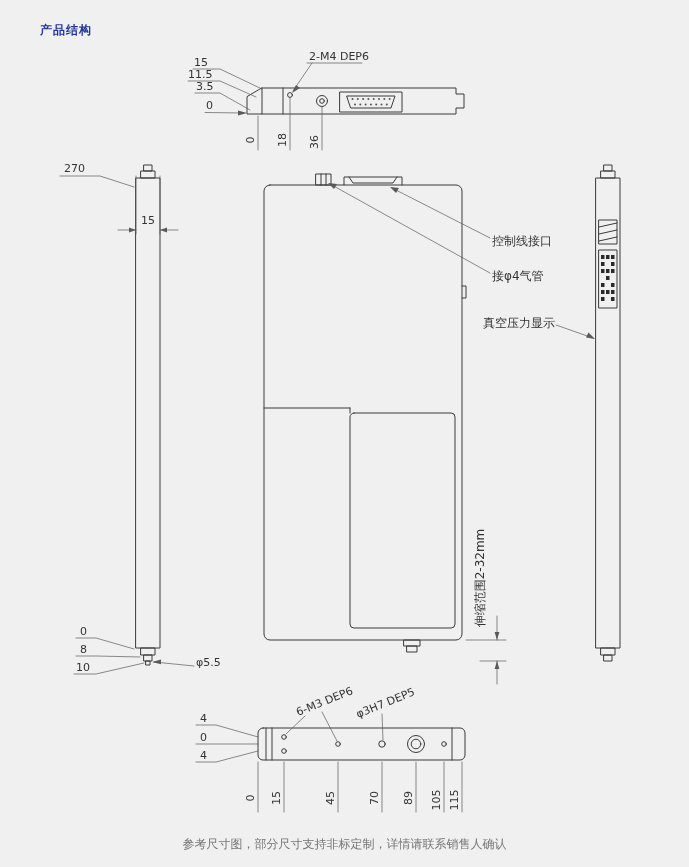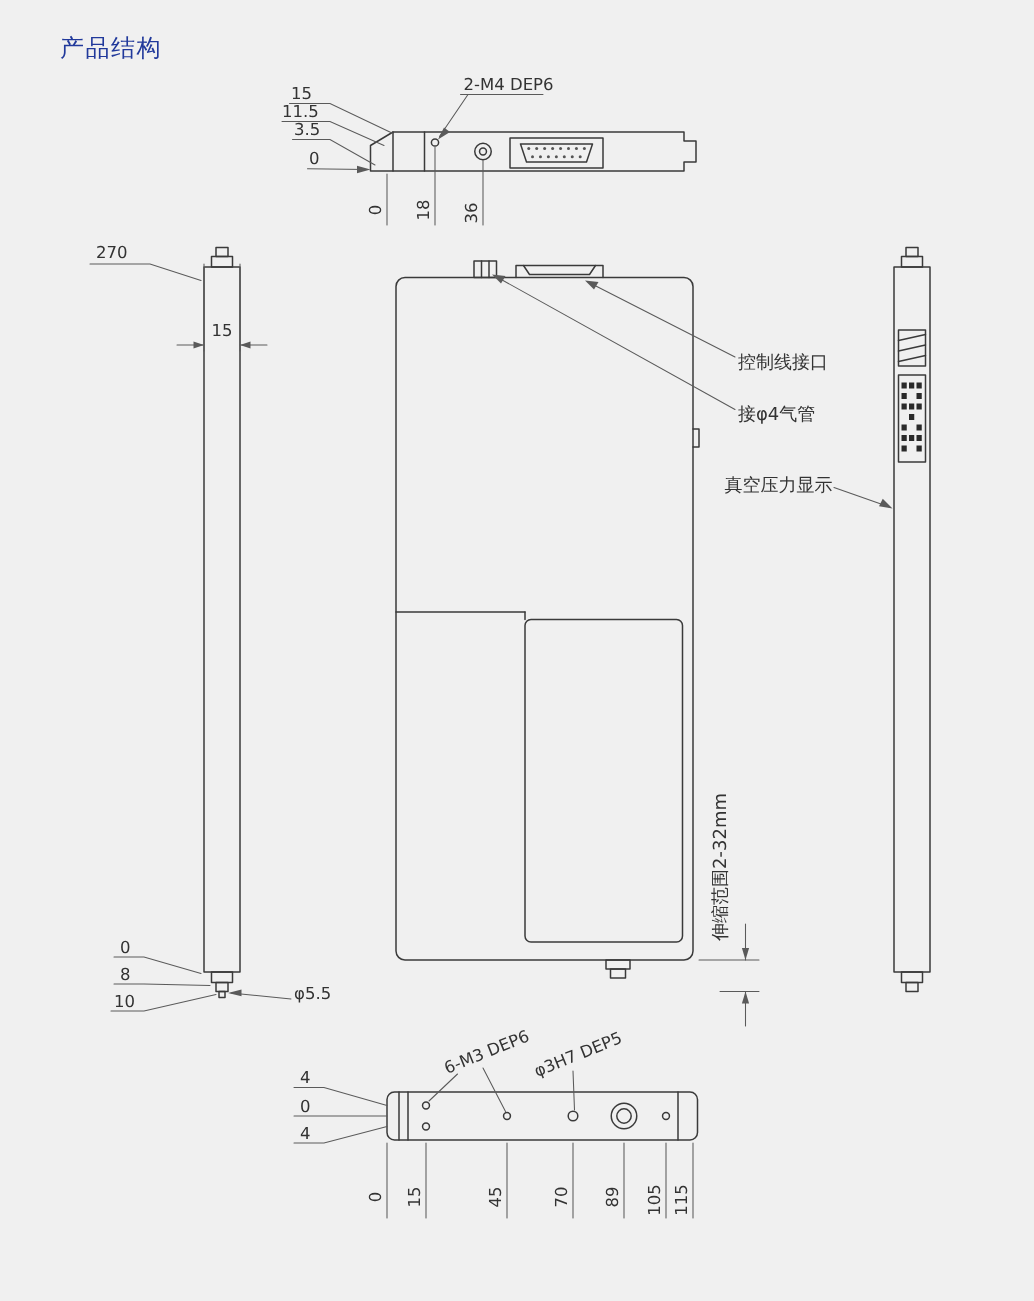--- a/index.html
+++ b/index.html
@@ -1,19 +1,19 @@
 <!DOCTYPE html>
 <html><head>
 <meta charset="utf-8">
 <style>
   *{margin:0;padding:0;box-sizing:border-box}
   html,body{background:#e9e9e9}
   .page{position:relative;width:689px;height:867px;background:#f0f0f0;
         font-family:"DejaVu Sans","Liberation Sans",sans-serif;overflow:hidden;margin:0 auto}
-  .title{position:absolute;left:40px;top:22px;font-size:16px;font-weight:normal;
+  .title{position:absolute;left:40px;top:22px;font-size:12px;font-weight:bold;
          color:#21399b;letter-spacing:1px}
   .footer{position:absolute;left:0;right:0;top:836px;text-align:center;
           font-size:12px;color:#757575}
   svg{position:absolute;left:0;top:0}
   .outline{stroke:#3a3a3a;fill:none;stroke-width:1;stroke-linejoin:round;stroke-linecap:round}
   .thin{stroke:#5a5a5a;fill:none;stroke-width:0.7;stroke-linecap:round}
   .dimtext{font-size:11px;fill:#333}
   .callout{font-size:12px;fill:#333}
   .arrow{fill:#5a5a5a;stroke:none}
   .pin{fill:#555;stroke:none}
@@ -224,14 +224,15 @@
         <text x="334" y="798" text-anchor="middle" transform="rotate(-90 334 798)">45</text>
         <text x="378" y="798" text-anchor="middle" transform="rotate(-90 378 798)">70</text>
         <text x="412" y="798" text-anchor="middle" transform="rotate(-90 412 798)">89</text>
         <text x="440" y="800" text-anchor="middle" transform="rotate(-90 440 800)">105</text>
         <text x="458" y="800" text-anchor="middle" transform="rotate(-90 458 800)">115</text>
       </g>
     </g>
 
   </svg>
 
+  <div class="footer">参考尺寸图，部分尺寸支持非标定制，详情请联系销售人确认</div>
 
 </div>
 
 </body></html>

